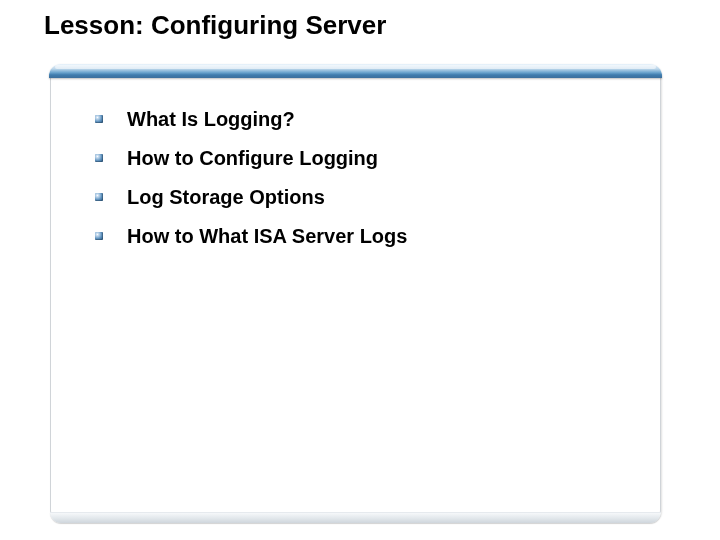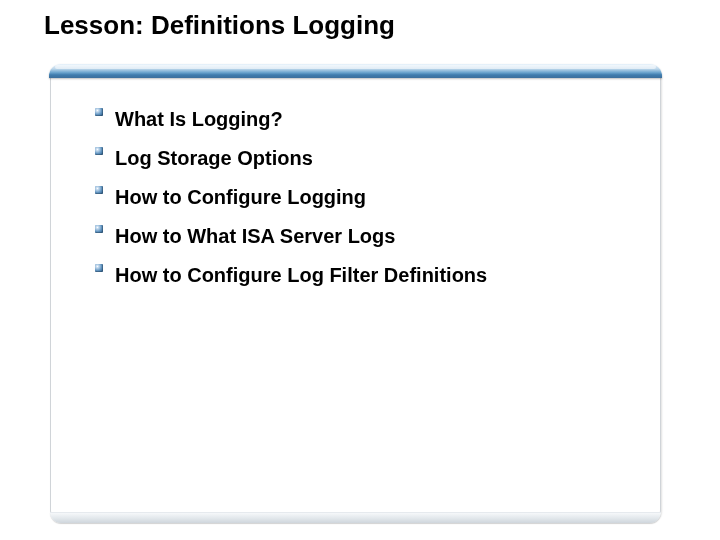--- a/index.html
+++ b/index.html
@@ -89,22 +89,23 @@
 
   .items {
     position: absolute;
     top: 42px;
     left: 44px;
     right: 20px;
   }
 
   .item {
     display: flex;
-    align-items: flex-start;
+    align-items: center;
     margin-bottom: 17px;
+    gap: 12px;
   }
 
   .bullet {
     width: 8px;
     height: 8px;
     flex: 0 0 8px;
     margin-right: 12px;
     background: radial-gradient(circle at 30% 30%, #ffffff 0%, #cfe1f2 12%, #5f93c0 55%, #2b5e8c 100%);
     border-radius: 1px;
     box-shadow: inset -1px -1px 1px rgba(0,0,0,0.25);
@@ -115,50 +116,46 @@
     font-weight: bold;
     color: #000;
     line-height: 1.1;
   }
 </style>
 </head>
 <body>
 
 <div class="slide">
 
-  <div class="title">Lesson: Definitions Logging</div>
+  <div class="title">Lesson: Configuring Server</div>
 
   <div class="panel">
     <div class="panel-top"></div>
 
     <div class="items">
 
       <div class="item">
         <div class="bullet"></div>
         <div class="item-text">What Is Logging?</div>
       </div>
 
       <div class="item">
         <div class="bullet"></div>
-        <div class="item-text">Log Storage Options</div>
+        <div class="item-text">How to Configure Logging</div>
       </div>
 
       <div class="item">
         <div class="bullet"></div>
-        <div class="item-text">How to Configure Logging</div>
+        <div class="item-text">Log Storage Options</div>
       </div>
 
       <div class="item">
         <div class="bullet"></div>
         <div class="item-text">How to What ISA Server Logs</div>
       </div>
 
-      <div class="item">
-        <div class="bullet"></div>
-        <div class="item-text">How to Configure Log Filter Definitions</div>
-      </div>
 
     </div>
 
     <div class="panel-bottom"></div>
   </div>
 
 </div>
 
 </body></html>

